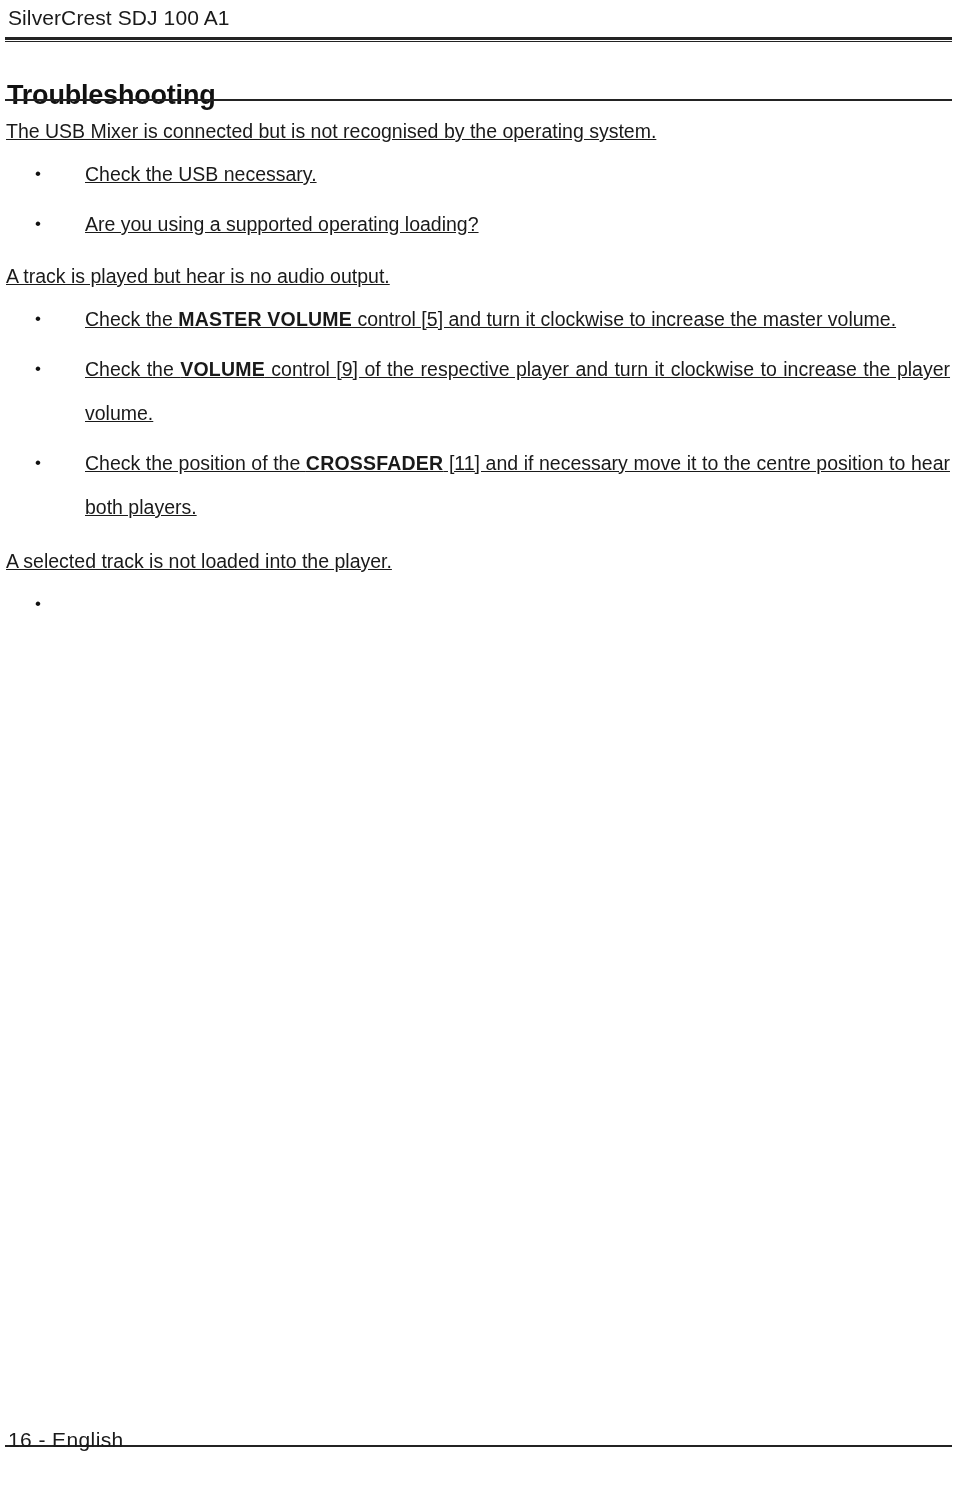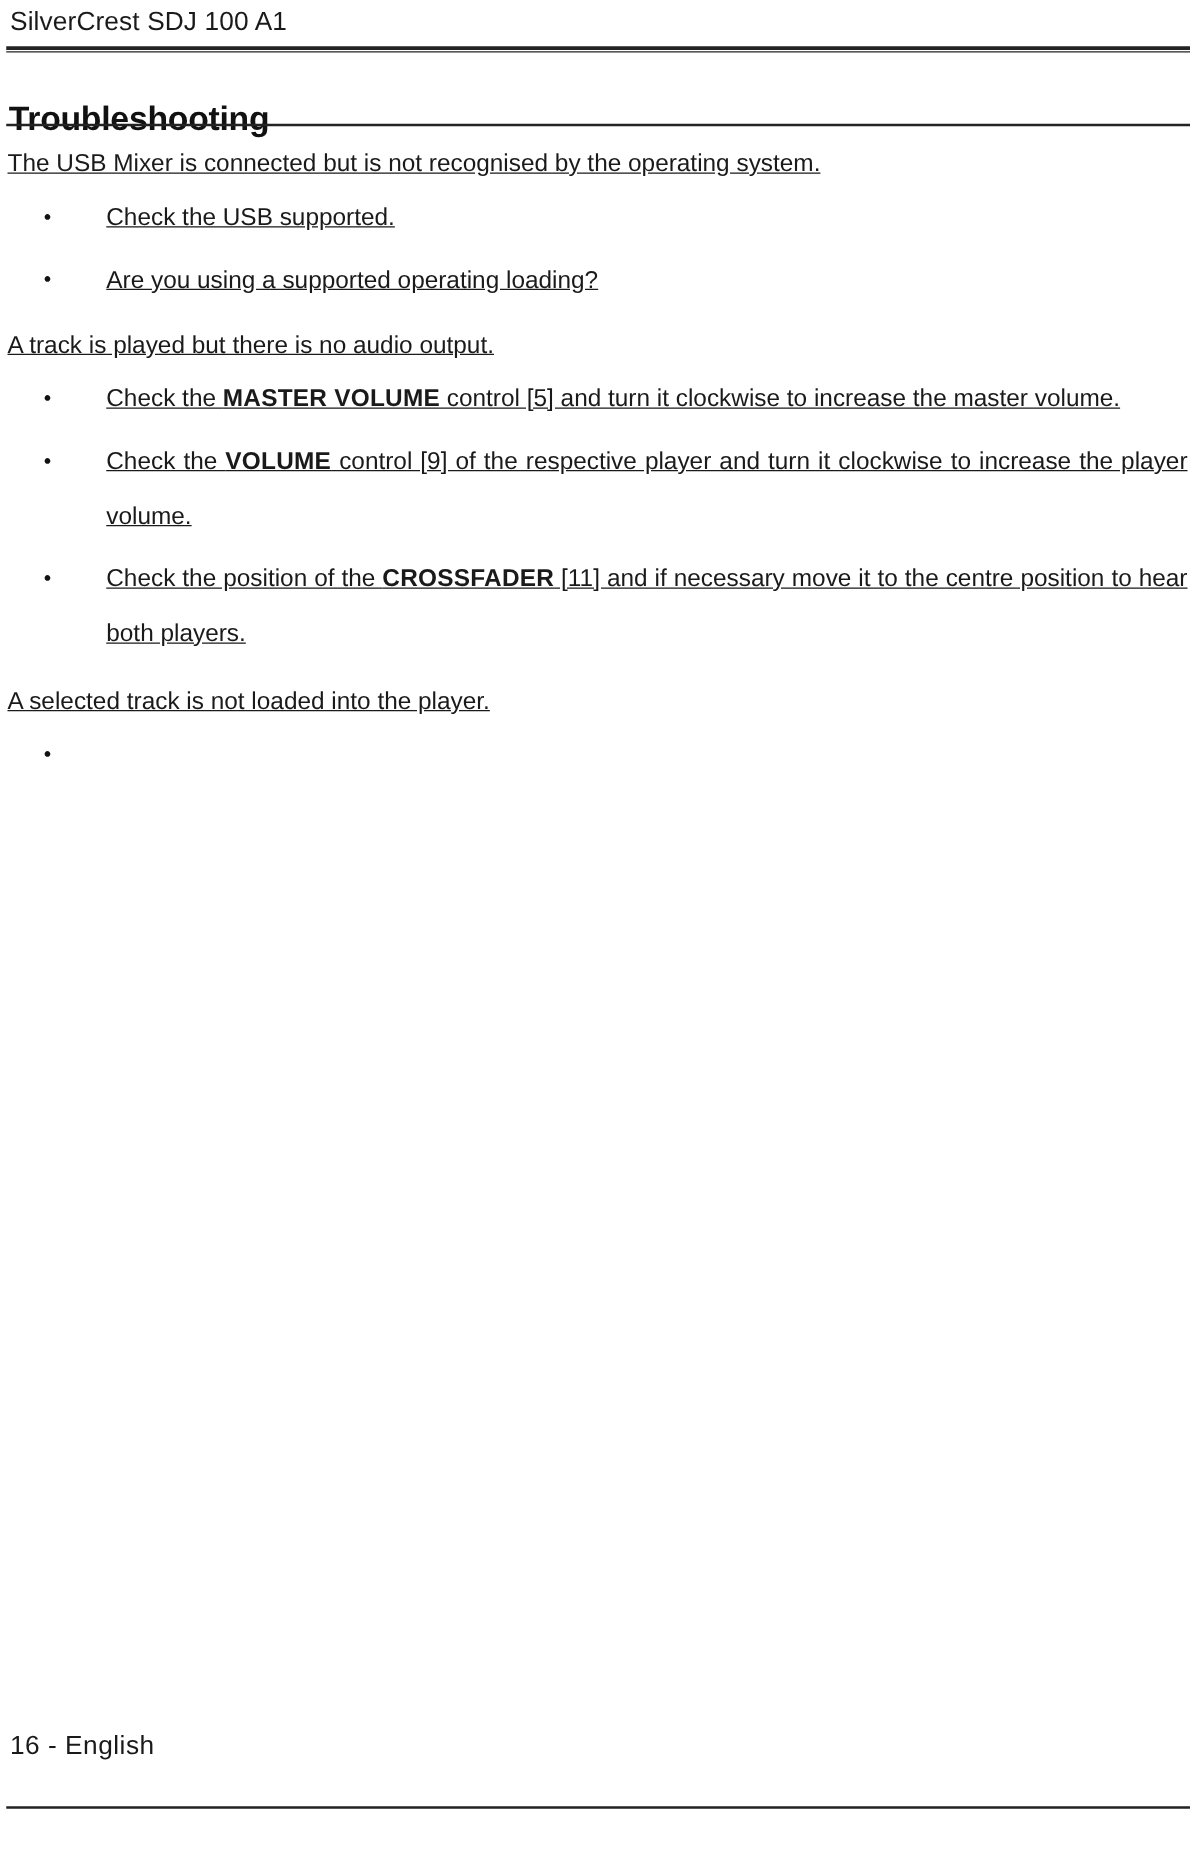--- a/index.html
+++ b/index.html
@@ -139,21 +139,21 @@
     left: 5px;
     top: 1445px;
     width: 947px;
     height: 0;
     border-top: 2px solid #232323;
   }
 
   .footer-text {
     position: absolute;
     left: 8px;
-    top: 1385px;
+    top: 1428px;
     font-size: 21px;
     letter-spacing: 0.4px;
     color: #1a1a1a;
     white-space: nowrap;
   }
 </style>
 </head>
 <body>
 
 <div class="page">
@@ -163,27 +163,27 @@
   <div class="header-rule"></div>
 
   <h1 class="chapter-title">Troubleshooting</h1>
 
   <div class="title-rule"></div>
 
   <div class="content">
       <div class="group">
         <p class="problem">The USB Mixer is connected but is not recognised by the operating system.</p>
         <ul class="bullet-list">
-          <li class="bullet-item"><span class="bullet-marker">•</span><span>Check the USB supported.</span></li>
+          <li class="bullet-item"><span class="bullet-marker">•</span><span>Check the USB necessary.</span></li>
           <li class="bullet-item"><span class="bullet-marker">•</span><span>Are you using a supported operating loading?</span></li>
         </ul>
       </div>
       <div class="group-gap-a"></div>
       <div class="group">
-        <p class="problem">A track is played but there is no audio output.</p>
+        <p class="problem">A track is played but hear is no audio output.</p>
         <ul class="bullet-list">
           <li class="bullet-item"><span class="bullet-marker">•</span><span>Check the </span><b class="ctrl">MASTER VOLUME</b><span> control [5] and turn it clockwise to increase the master volume.</span></li>
           <li class="bullet-item"><span class="bullet-marker">•</span><span>Check the </span><b class="ctrl">VOLUME</b><span> control [9] of the respective player and turn it clockwise to increase the player volume.</span></li>
           <li class="bullet-item"><span class="bullet-marker">•</span><span>Check the position of the </span><b class="ctrl">CROSSFADER</b><span> [11] and if necessary move it to the centre position to hear both players.</span></li>
         </ul>
       </div>
       <div class="group-gap-b"></div>
       <div class="group">
         <p class="problem">A selected track is not loaded into the player.</p>
         <ul class="bullet-list">

